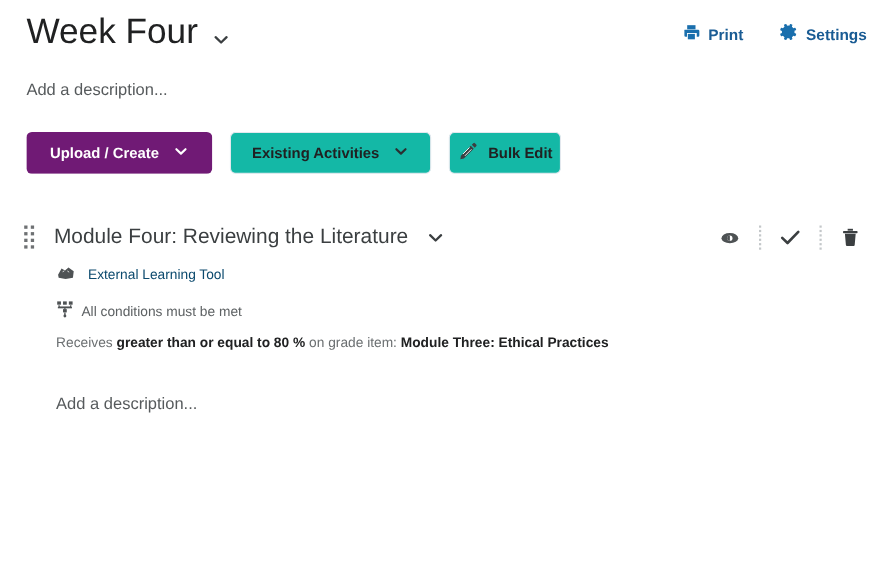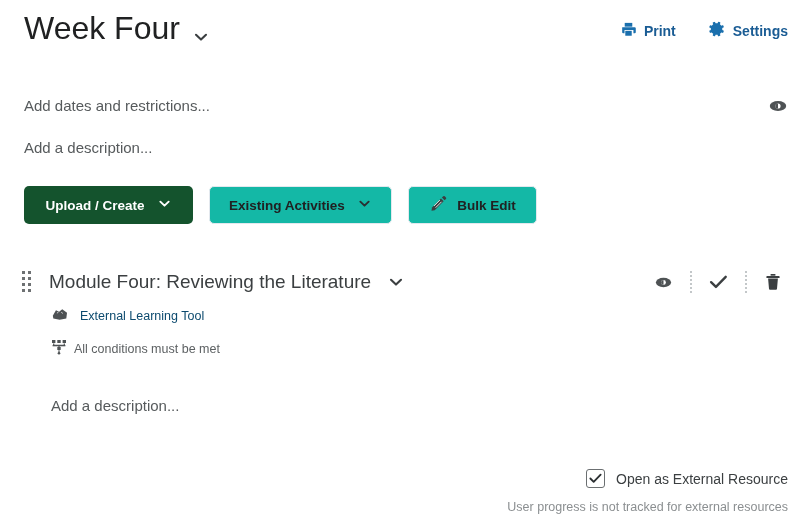--- a/index.html
+++ b/index.html
@@ -74,33 +74,33 @@
     gap: 12px;
     height: 38px;
     border-radius: 5px;
     font-size: 13.5px;
     cursor: pointer;
     border: 1px solid transparent;
     padding: 0 18px;
     white-space: nowrap;
   }
   .btn-primary {
-    background: #14532d;
+    background: #701a75;
     color: #ffffff;
     font-weight: 700;
     width: 169px;
   }
   .btn-secondary {
     background: #14b8a6;
     color: #202122;
     font-weight: 600;
     border-color: #e3e8ee;
   }
   .btn-existing { width: 183px; }
-  .btn-bulk { width: 129px; gap: 9px; }
+  .btn-bulk { width: 102px; gap: 9px; }
 
   
   .module-block { margin-top: 45px; position: relative; }
   .module-head {
     display: flex;
     align-items: center;
     justify-content: space-between;
   }
   .module-left { display: flex; align-items: center; }
   .drag-handle {
@@ -230,30 +230,20 @@
           <svg width="18" height="18" viewBox="0 0 20 20" aria-hidden="true">
             <path fill="#1a6fad" d="M10 6.3a3.7 3.7 0 1 0 0 7.4 3.7 3.7 0 0 0 0-7.4zm0 5.6a1.9 1.9 0 1 1 0-3.8 1.9 1.9 0 0 1 0 3.8z"></path>
             <path fill="#1a6fad" d="M17.1 11.6l-1.3-.5a6.4 6.4 0 0 0 0-2.2l1.3-.5a.7.7 0 0 0 .4-.9l-.5-1.3a.7.7 0 0 0-.9-.4l-1.3.5a6.3 6.3 0 0 0-1.6-1.6l.5-1.3a.7.7 0 0 0-.4-.9l-1.3-.5a.7.7 0 0 0-.9.4l-.5 1.3a6.4 6.4 0 0 0-2.2 0L7.9 2.5a.7.7 0 0 0-.9-.4l-1.3.5a.7.7 0 0 0-.4.9l.5 1.3A6.3 6.3 0 0 0 4.2 6.4l-1.3-.5a.7.7 0 0 0-.9.4l-.5 1.3a.7.7 0 0 0 .4.9l1.3.5a6.4 6.4 0 0 0 0 2.2l-1.3.5a.7.7 0 0 0-.4.9l.5 1.3a.7.7 0 0 0 .9.4l1.3-.5a6.3 6.3 0 0 0 1.6 1.6l-.5 1.3a.7.7 0 0 0 .4.9l1.3.5a.7.7 0 0 0 .9-.4l.5-1.3a6.4 6.4 0 0 0 2.2 0l.5 1.3a.7.7 0 0 0 .9.4l1.3-.5a.7.7 0 0 0 .4-.9l-.5-1.3a6.3 6.3 0 0 0 1.6-1.6l1.3.5a.7.7 0 0 0 .9-.4l.5-1.3a.7.7 0 0 0-.4-.9z"></path>
           </svg>
         </span>
         <span class="lbl">Settings</span>
       </a>
     </div>
   </div>
 
-  <div class="row-dates">
-    <span class="placeholder-link">Add dates and restrictions...</span>
-    <span class="eye-top">
-      <svg width="20" height="14" viewBox="0 0 20 14" aria-hidden="true">
-        <ellipse cx="10" cy="7" rx="8.2" ry="5" fill="#4e5254"></ellipse>
-        <circle cx="10" cy="7" r="2.6" fill="#ffffff"></circle>
-        <path d="M10 4.4a2.6 2.6 0 0 0 0 5.2z" fill="#4e5254"></path>
-      </svg>
-    </span>
-  </div>
 
   <div class="row-desc">
     <span class="placeholder-link">Add a description...</span>
   </div>
 
   <div class="btn-row">
     <button class="btn btn-primary">
       <span>Upload / Create</span>
       <span>
         <svg width="15" height="15" viewBox="0 0 18 18" aria-hidden="true">
@@ -367,31 +357,23 @@
           <path d="M2.7 4.4 V6.3 H13.3 V4.4 M8 6.3 V8.1" stroke="#4e5254" stroke-width="1.2" fill="none"></path>
           <rect x="1.6" y="6.0" width="12.8" height="1.3" fill="#4e5254"></rect>
           <rect x="6.3" y="8.0" width="3.4" height="3" fill="#4e5254"></rect>
           <path d="M8 11.2 V13.4" stroke="#4e5254" stroke-width="1.2"></path>
           <circle cx="8" cy="14.3" r="1.3" fill="#4e5254"></circle>
         </svg>
       </span>
       <span class="ctext">All conditions must be met</span>
     </div>
 
+    <div class="cond-detail">
+      <span>Receives </span><b>greater than or equal to 80 %</b><span> on grade item: </span><b>Module Three: Ethical Practices</b>
+    </div>
 
     <div class="desc-bottom">
       <span class="placeholder-link">Add a description...</span>
     </div>
   </div>
 
-  <div class="footer">
-    <div class="ext-row">
-      <span class="checkbox">
-        <svg width="13" height="11" viewBox="0 0 14 12" aria-hidden="true">
-          <path d="M1.4 6 L5 9.6 L12.6 1.8" fill="none" stroke="#2b2f31" stroke-width="2" stroke-linecap="round" stroke-linejoin="round"></path>
-        </svg>
-      </span>
-      <span class="ext-label">Open as External Resource</span>
-    </div>
-    <div class="footer-note">User progress is not tracked for external resources</div>
-  </div>
 
 </div>
 
 </body></html>

